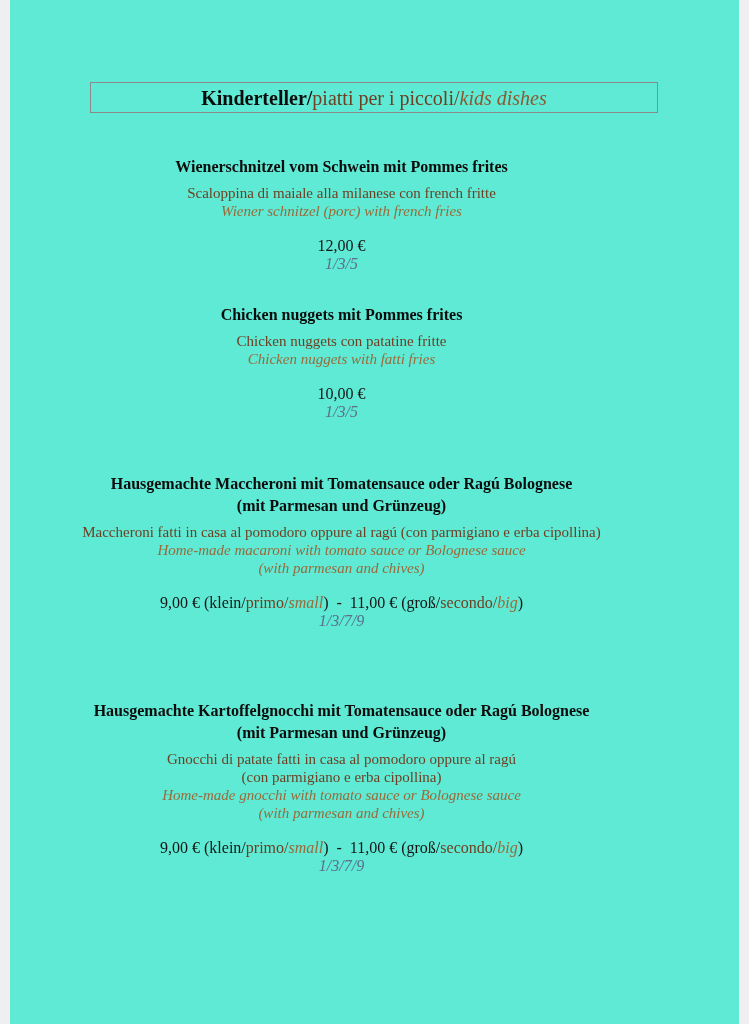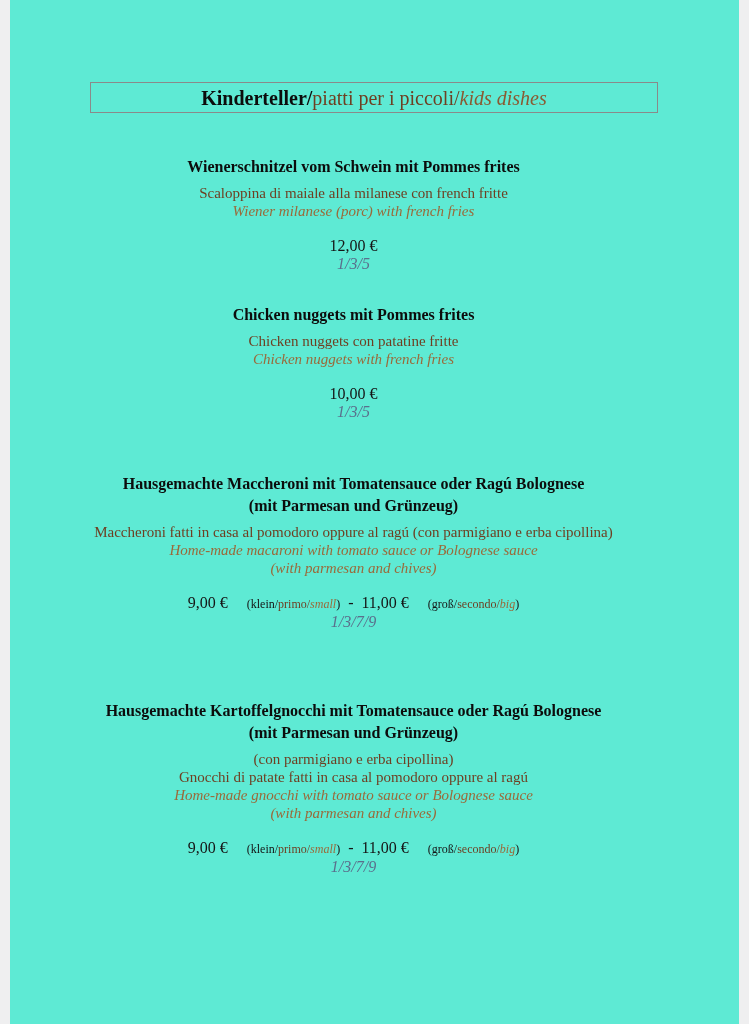--- a/index.html
+++ b/index.html
@@ -38,21 +38,20 @@
     }
     .t-de { font-weight: bold; color: #0c0c0c; }
     .t-it { color: #6e3f22; }
     .t-en { color: #8a5a32; font-style: italic; }
 
     .dish {
       position: absolute;
       left: 0;
       width: 663px;
       text-align: center;
-      padding-left: 12px;
     }
     .dish-title {
       font-weight: bold;
       font-size: 16px;
       line-height: 22px;
       color: #0c0c0c;
     }
     .dish-it {
       font-size: 15px;
       line-height: 18px;
@@ -63,22 +62,21 @@
       line-height: 18px;
       color: #9a6a3a;
       font-style: italic;
     }
     .price {
       font-size: 16px;
       line-height: 20px;
       color: #151515;
     }
     .price .size {
-      font-size: 12px;
-      margin-left: 16px;
+      font-size: 16px;
     }
     .price .size .sz-it { color: #6e3f22; }
     .price .size .sz-en { color: #9a6a3a; font-style: italic; }
     .price .sep { margin: 0 8px; }
     .allergens {
       font-size: 16px;
       line-height: 16px;
       color: #5a6f8c;
       font-style: italic;
     }
@@ -93,31 +91,31 @@
   <div class="title-box">
     <span class="t-de">Kinderteller/</span>
     <span class="t-it"> piatti per i piccoli/</span>
     <span class="t-en"> kids dishes</span>
   </div>
 
   <div class="dish" style="top:156px;">
     <div class="dish-title">Wienerschnitzel vom Schwein mit Pommes frites</div>
     <div class="gap-s"></div>
     <div class="dish-it">Scaloppina di maiale alla milanese con french fritte</div>
-    <div class="dish-en">Wiener milanese (porc) with french fries</div>
+    <div class="dish-en">Wiener schnitzel (porc) with french fries</div>
     <div class="gap-m"></div>
     <div class="price">12,00 €</div>
     <div class="allergens">1/3/5</div>
   </div>
 
   <div class="dish" style="top:304px;">
     <div class="dish-title">Chicken nuggets mit Pommes frites</div>
     <div class="gap-s"></div>
     <div class="dish-it">Chicken nuggets con patatine fritte</div>
-    <div class="dish-en">Chicken nuggets with french fries</div>
+    <div class="dish-en">Chicken nuggets with fatti fries</div>
     <div class="gap-m"></div>
     <div class="price">10,00 €</div>
     <div class="allergens">1/3/5</div>
   </div>
 
   <div class="dish" style="top:473px;">
     <div class="dish-title">Hausgemachte Maccheroni mit Tomatensauce oder Ragú Bolognese</div>
     <div class="dish-title">(mit Parmesan und Grünzeug)</div>
     <div class="gap-s"></div>
     <div class="dish-it">Maccheroni fatti in casa al pomodoro oppure al ragú (con parmigiano e erba cipollina)</div>
@@ -127,22 +125,22 @@
     <div class="price">
       <span>9,00 €</span><span class="size"><span> (</span><span>klein/</span><span class="sz-it">primo/</span><span class="sz-en">small</span><span>)</span></span><span class="sep">-</span><span>11,00 €</span><span class="size"><span> (</span><span>groß/</span><span class="sz-it">secondo/</span><span class="sz-en">big</span><span>)</span></span>
     </div>
     <div class="allergens">1/3/7/9</div>
   </div>
 
   <div class="dish" style="top:700px;">
     <div class="dish-title">Hausgemachte Kartoffelgnocchi mit Tomatensauce oder Ragú Bolognese</div>
     <div class="dish-title">(mit Parmesan und Grünzeug)</div>
     <div class="gap-s"></div>
+    <div class="dish-it">Gnocchi di patate fatti in casa al pomodoro oppure al ragú</div>
     <div class="dish-it">(con parmigiano e erba cipollina)</div>
-    <div class="dish-it">Gnocchi di patate fatti in casa al pomodoro oppure al ragú</div>
     <div class="dish-en">Home-made gnocchi with tomato sauce or Bolognese sauce</div>
     <div class="dish-en">(with parmesan and chives)</div>
     <div class="gap-m"></div>
     <div class="price">
       <span>9,00 €</span><span class="size"><span> (</span><span>klein/</span><span class="sz-it">primo/</span><span class="sz-en">small</span><span>)</span></span><span class="sep">-</span><span>11,00 €</span><span class="size"><span> (</span><span>groß/</span><span class="sz-it">secondo/</span><span class="sz-en">big</span><span>)</span></span>
     </div>
     <div class="allergens">1/3/7/9</div>
   </div>
 
 </div>

